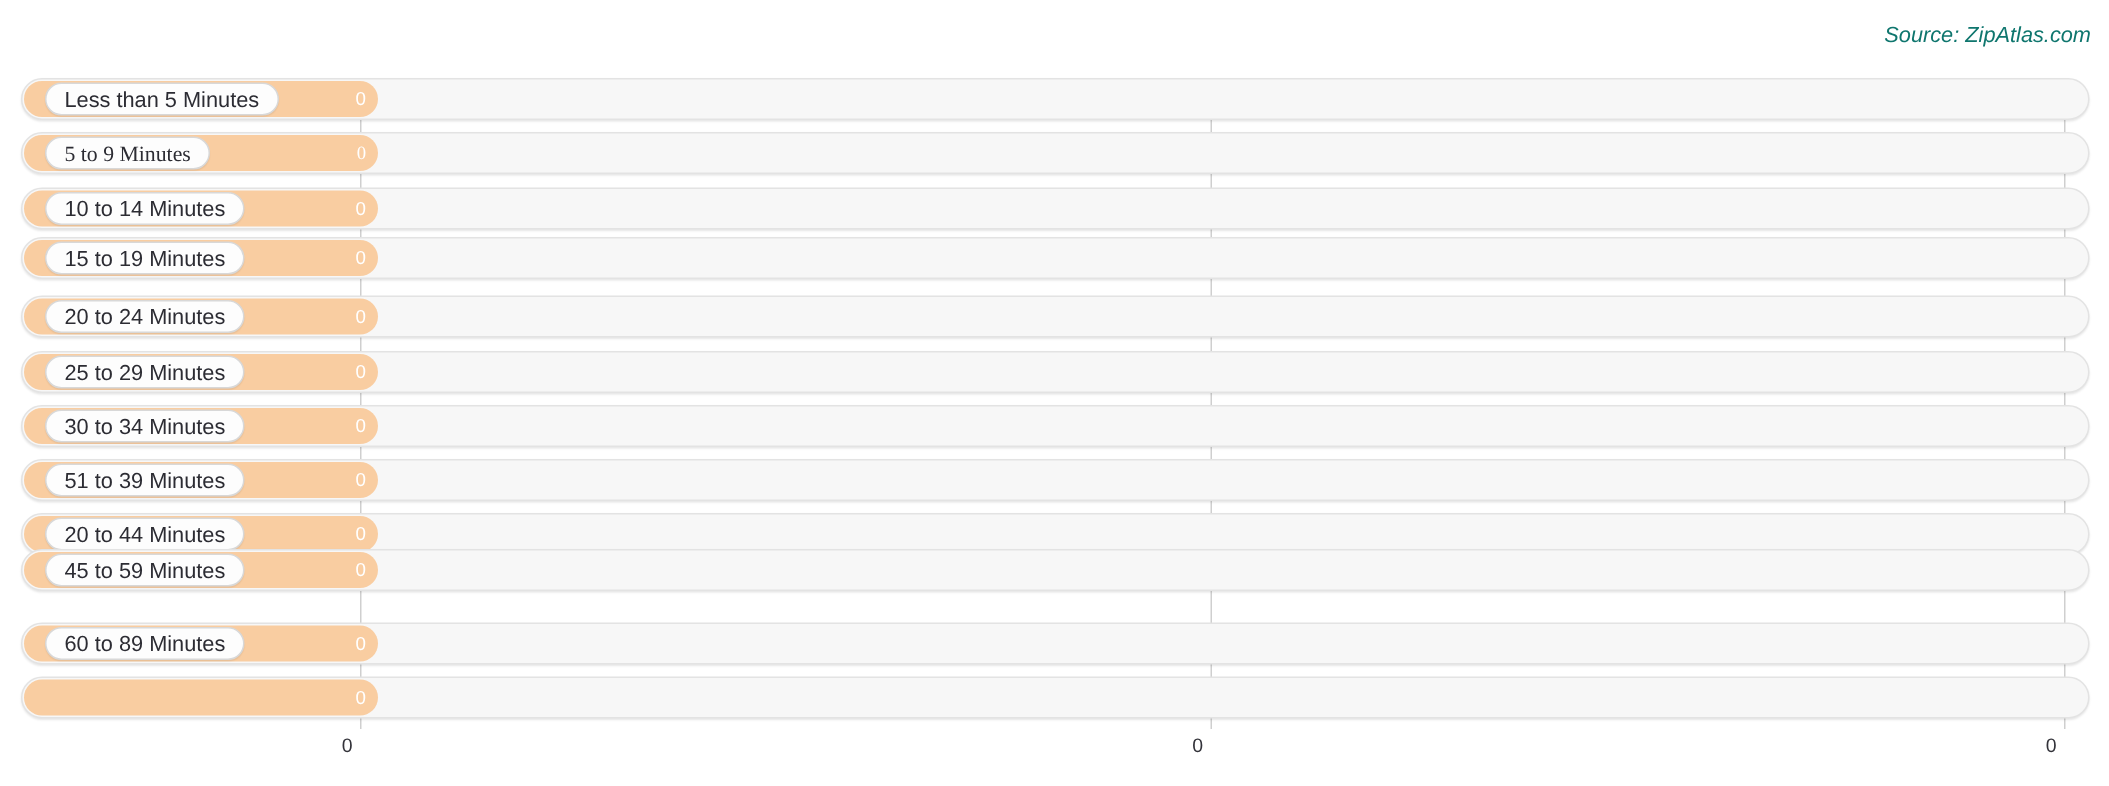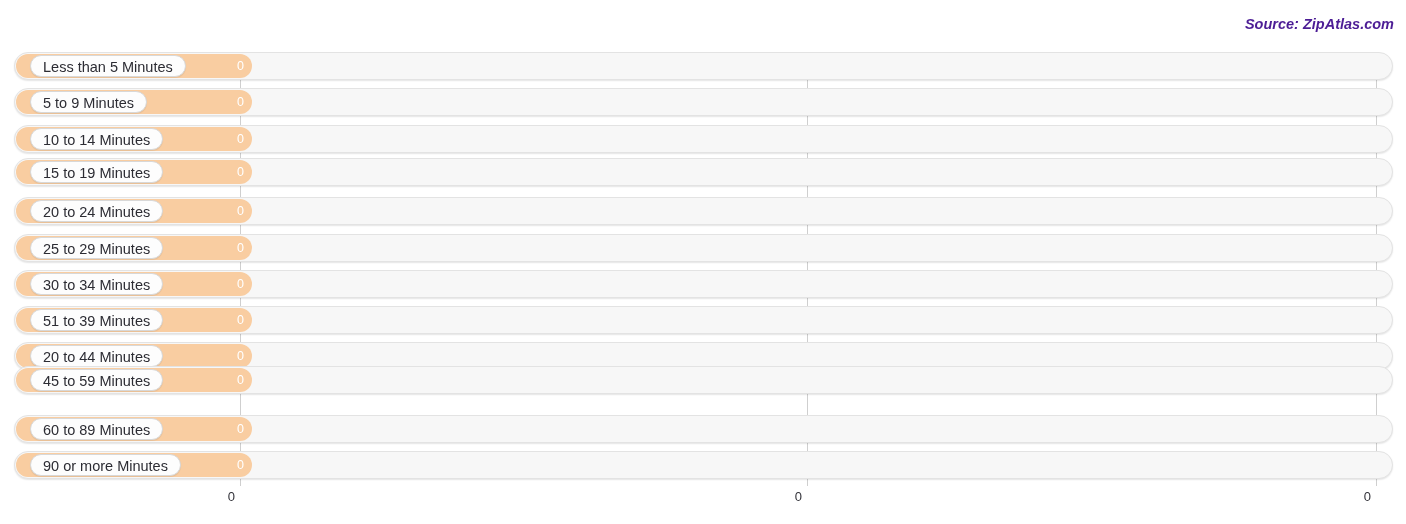--- a/index.html
+++ b/index.html
@@ -15,21 +15,21 @@
   
   #page-title{
     position:absolute;left:13px;top:11px;
     font-size:17.5px;letter-spacing:.3px;
     color:#3c3c46;font-weight:400;
     white-space:nowrap;
   }
   #source-note{
     position:absolute;right:12px;top:16px;
     font-size:14.5px;font-style:italic;
-    color:#4c1d95;white-space:nowrap;font-weight:bold;
+    color:#0f766e;white-space:nowrap;
   }
 
   
   #plot{
     position:absolute;left:14px;top:52px;
     width:1379px;height:434px;
   }
   .gridline{
     position:absolute;top:0;width:1px;height:434px;
     background:#cfcfcf;
@@ -92,21 +92,21 @@
   <div id="plot">
       <div class="gridline" style="left: 226px;"></div>
       <div class="gridline" style="left: 793px;"></div>
       <div class="gridline" style="left: 1362px;"></div>
       <div class="row" style="top: 0px;">
         <div class="track"></div>
         <div class="bar" style="width: 236px; background: rgb(249, 205, 161);"></div>
         <div class="label-pill">Less than 5 Minutes</div>
         <div class="bar-value" style="left: 208px; width: 22px;">0</div>
       </div>
-      <div class="row" style="top: 36.3px;">
+      <div class="row" style="top: 36.3px; font-family: Liberation Serif, serif;">
         <div class="track"></div>
         <div class="bar" style="width: 236px; background: rgb(249, 205, 161);"></div>
         <div class="label-pill">5 to 9 Minutes</div>
         <div class="bar-value" style="left: 208px; width: 22px;">0</div>
       </div>
       <div class="row" style="top: 72.6px;">
         <div class="track"></div>
         <div class="bar" style="width: 236px; background: rgb(249, 205, 161);"></div>
         <div class="label-pill">10 to 14 Minutes</div>
         <div class="bar-value" style="left: 208px; width: 22px;">0</div>
@@ -155,21 +155,20 @@
       </div>
       <div class="row" style="top: 363px;">
         <div class="track"></div>
         <div class="bar" style="width: 236px; background: rgb(249, 205, 161);"></div>
         <div class="label-pill">60 to 89 Minutes</div>
         <div class="bar-value" style="left: 208px; width: 22px;">0</div>
       </div>
       <div class="row" style="top: 399.3px;">
         <div class="track"></div>
         <div class="bar" style="width: 236px; background: rgb(249, 205, 161);"></div>
-        <div class="label-pill">90 or more Minutes</div>
         <div class="bar-value" style="left: 208px; width: 22px;">0</div>
       </div>
     </div>
   <div id="axis">
       <div class="tick-label" style="left: 235px;">0</div>
       <div class="tick-label" style="left: 802px;">0</div>
       <div class="tick-label" style="left: 1371px;">0</div>
     </div>
 
 </div>

